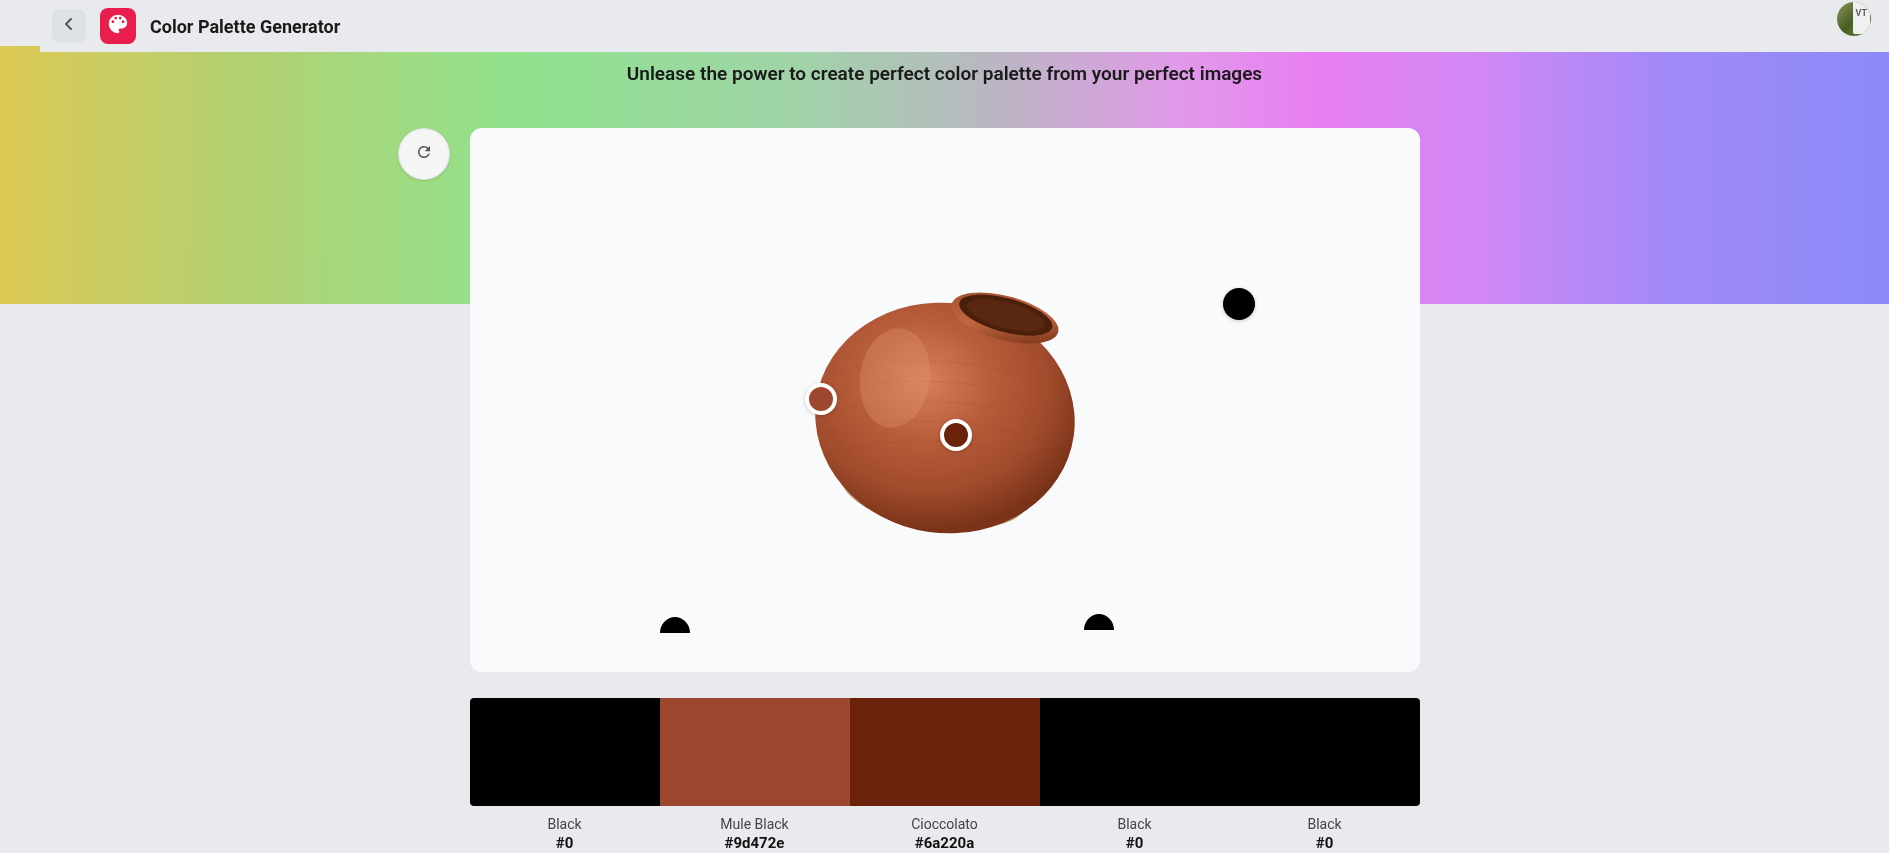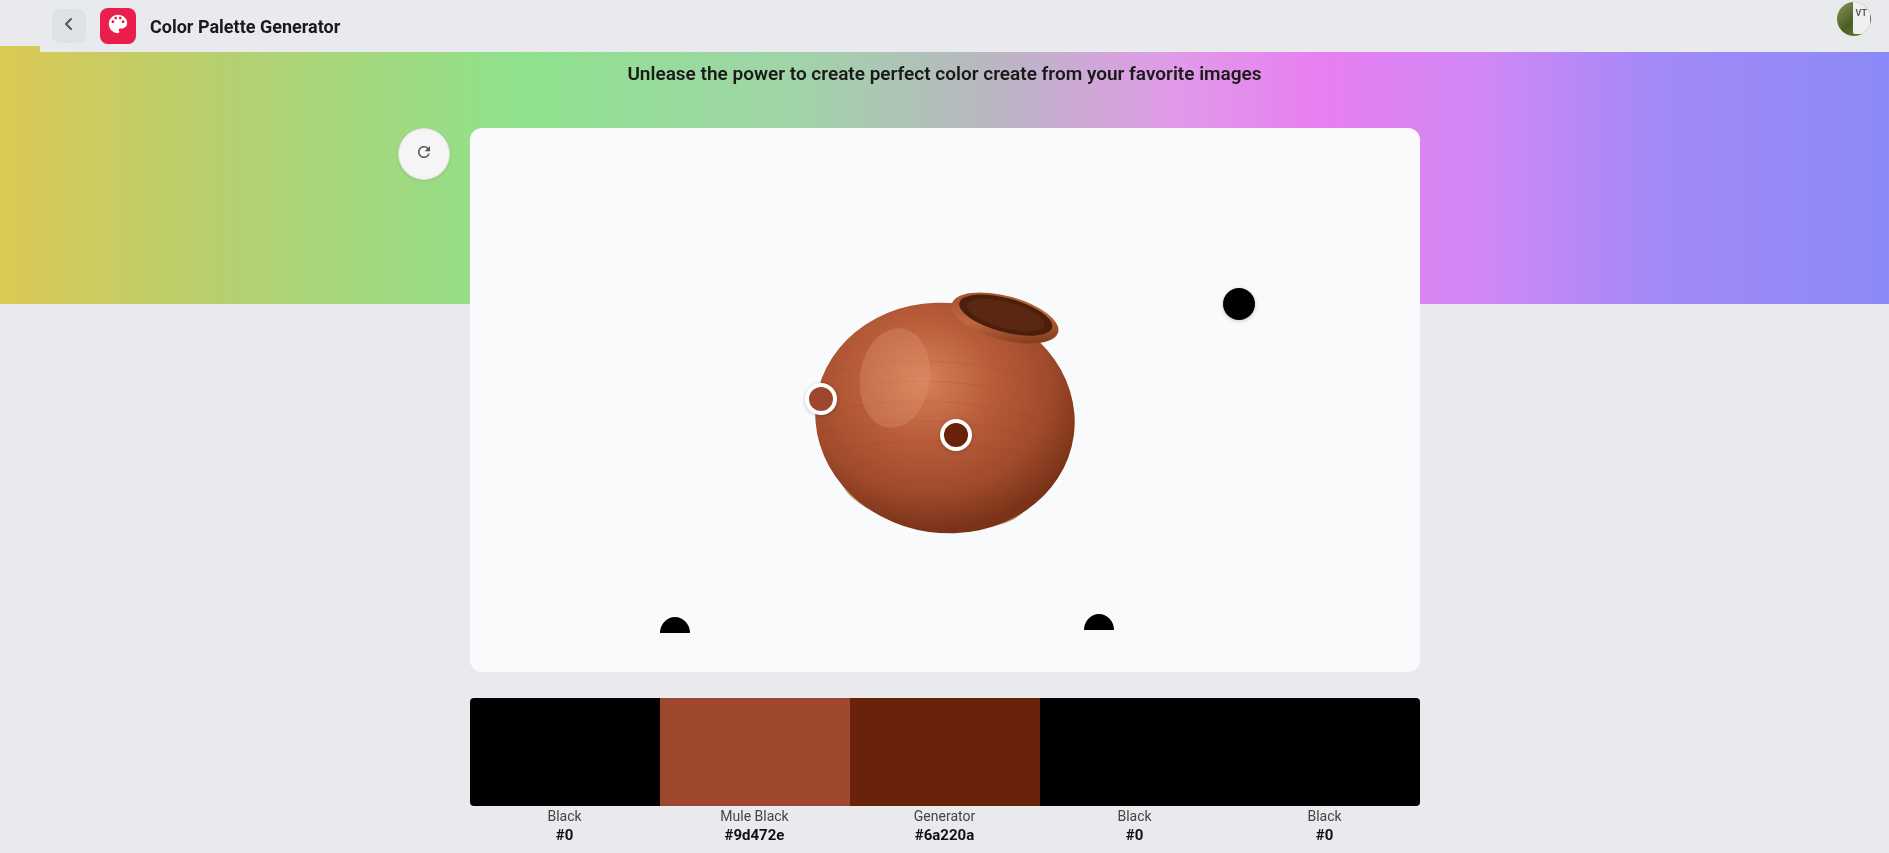--- a/index.html
+++ b/index.html
@@ -187,21 +187,21 @@
 
     .swatch {
       flex: 1;
       height: 108px;
       cursor: pointer;
     }
 
     .palette-labels {
       display: flex;
       width: 950px;
-      margin-top: 2px;
+      margin-top: 10px;
     }
 
     .swatch-label {
       flex: 1;
       text-align: center;
     }
 
     .color-name {
       font-size: 14px;
       color: #444;
@@ -233,21 +233,21 @@
     </span>
   </div>
   <div class="app-title">Color Palette Generator</div>
   <div class="user-avatar">
     <span class="user-badge">VT</span>
   </div>
 </div>
 
 <div class="hero"></div>
 
-<div class="tagline">Unlease the power to create perfect color create from your favorite images</div>
+<div class="tagline">Unlease the power to create perfect color palette from your perfect images</div>
 
 <div class="content">
 
   <div class="refresh-button">
     <span>
       <svg width="18" height="18" viewBox="0 0 24 24" fill="#555">
         <path d="M17.65 6.35A7.958 7.958 0 0 0 12 4c-4.42 0-7.99 3.58-7.99 8s3.57 8 7.99 8c3.73 0 6.84-2.55 7.73-6h-2.08A5.99 5.99 0 0 1 12 18c-3.31 0-6-2.69-6-6s2.69-6 6-6c1.66 0 3.14.69 4.22 1.78L13 11h7V4l-2.35 2.35z"></path>
       </svg>
     </span>
   </div>
@@ -313,21 +313,21 @@
   <div class="palette-labels">
     <div class="swatch-label">
       <div class="color-name">Black</div>
       <div class="color-hex">#0</div>
     </div>
     <div class="swatch-label">
       <div class="color-name">Mule Black</div>
       <div class="color-hex">#9d472e</div>
     </div>
     <div class="swatch-label">
-      <div class="color-name">Generator</div>
+      <div class="color-name">Cioccolato</div>
       <div class="color-hex">#6a220a</div>
     </div>
     <div class="swatch-label">
       <div class="color-name">Black</div>
       <div class="color-hex">#0</div>
     </div>
     <div class="swatch-label">
       <div class="color-name">Black</div>
       <div class="color-hex">#0</div>
     </div>

